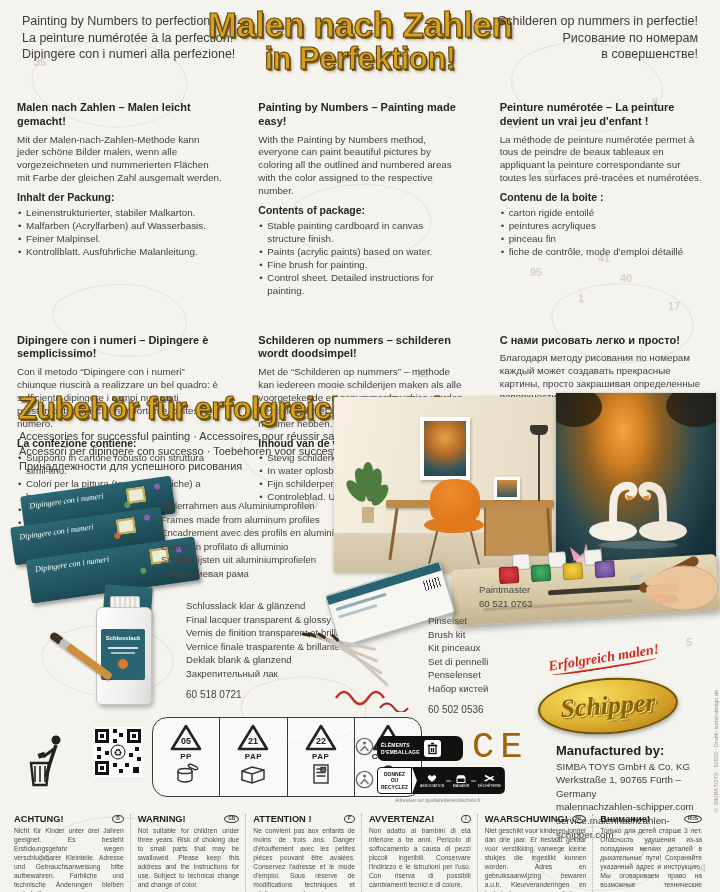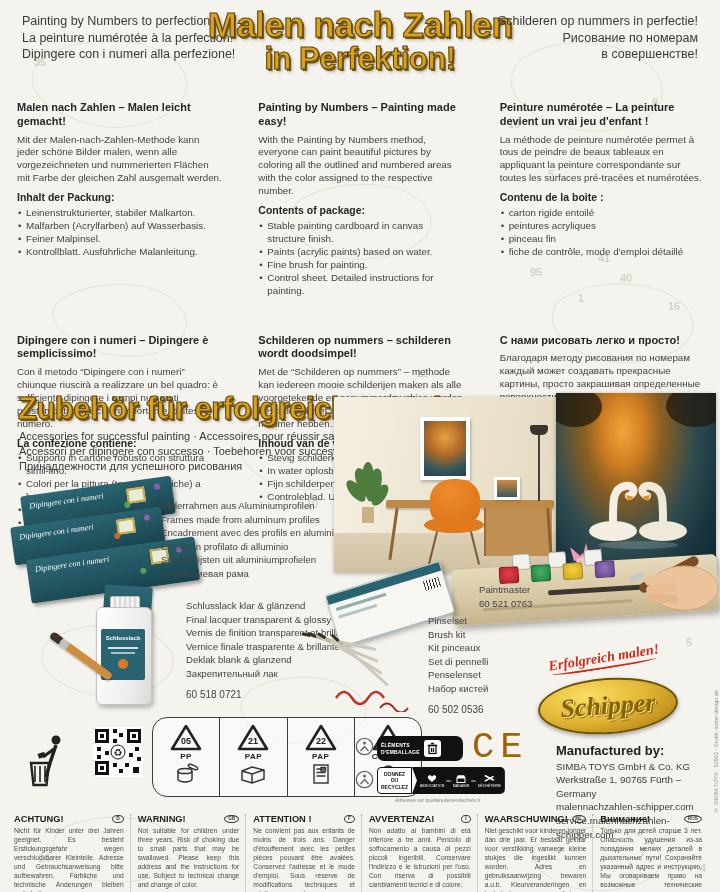--- a/index.html
+++ b/index.html
@@ -162,21 +162,21 @@
   <span class="bg-num" style="left:652px;top:96px;">8</span>
   <span class="bg-num" style="left:620px;top:272px;">40</span>
   <span class="bg-num" style="left:416px;top:344px;margin-top:23px;">12</span>
   <span class="bg-num" style="left:378px;top:428px;">3</span>
   <span class="bg-num" style="left:38px;top:852px;">14</span>
   <span class="bg-num" style="left:640px;top:846px;">7</span>
   <span class="bg-num" style="left:688px;top:476px;">2</span>
   <span class="bg-num" style="left:700px;top:862px;">4</span>
   <span class="bg-num" style="left:578px;top:292px;">1</span>
   <span class="bg-num" style="left:530px;top:266px;">95</span>
-  <span class="bg-num" style="left:668px;top:300px;">16</span>
+  <span class="bg-num" style="left:668px;top:300px;">17</span>
   <span class="bg-num" style="left:306px;top:498px;">10</span>
   <span class="bg-num" style="left:686px;top:636px;">5</span>
 
   <div class="abs hdr-side" style="left:22px;top:13px;">
     <div>Painting by Numbers to perfection!</div>
     <div>La peinture numérotée à la perfection!</div>
     <div>Dipingere con i numeri alla perfezione!</div>
   </div>
   <div class="abs title gold">
     <span class="l1">Malen nach Zahlen</span>

